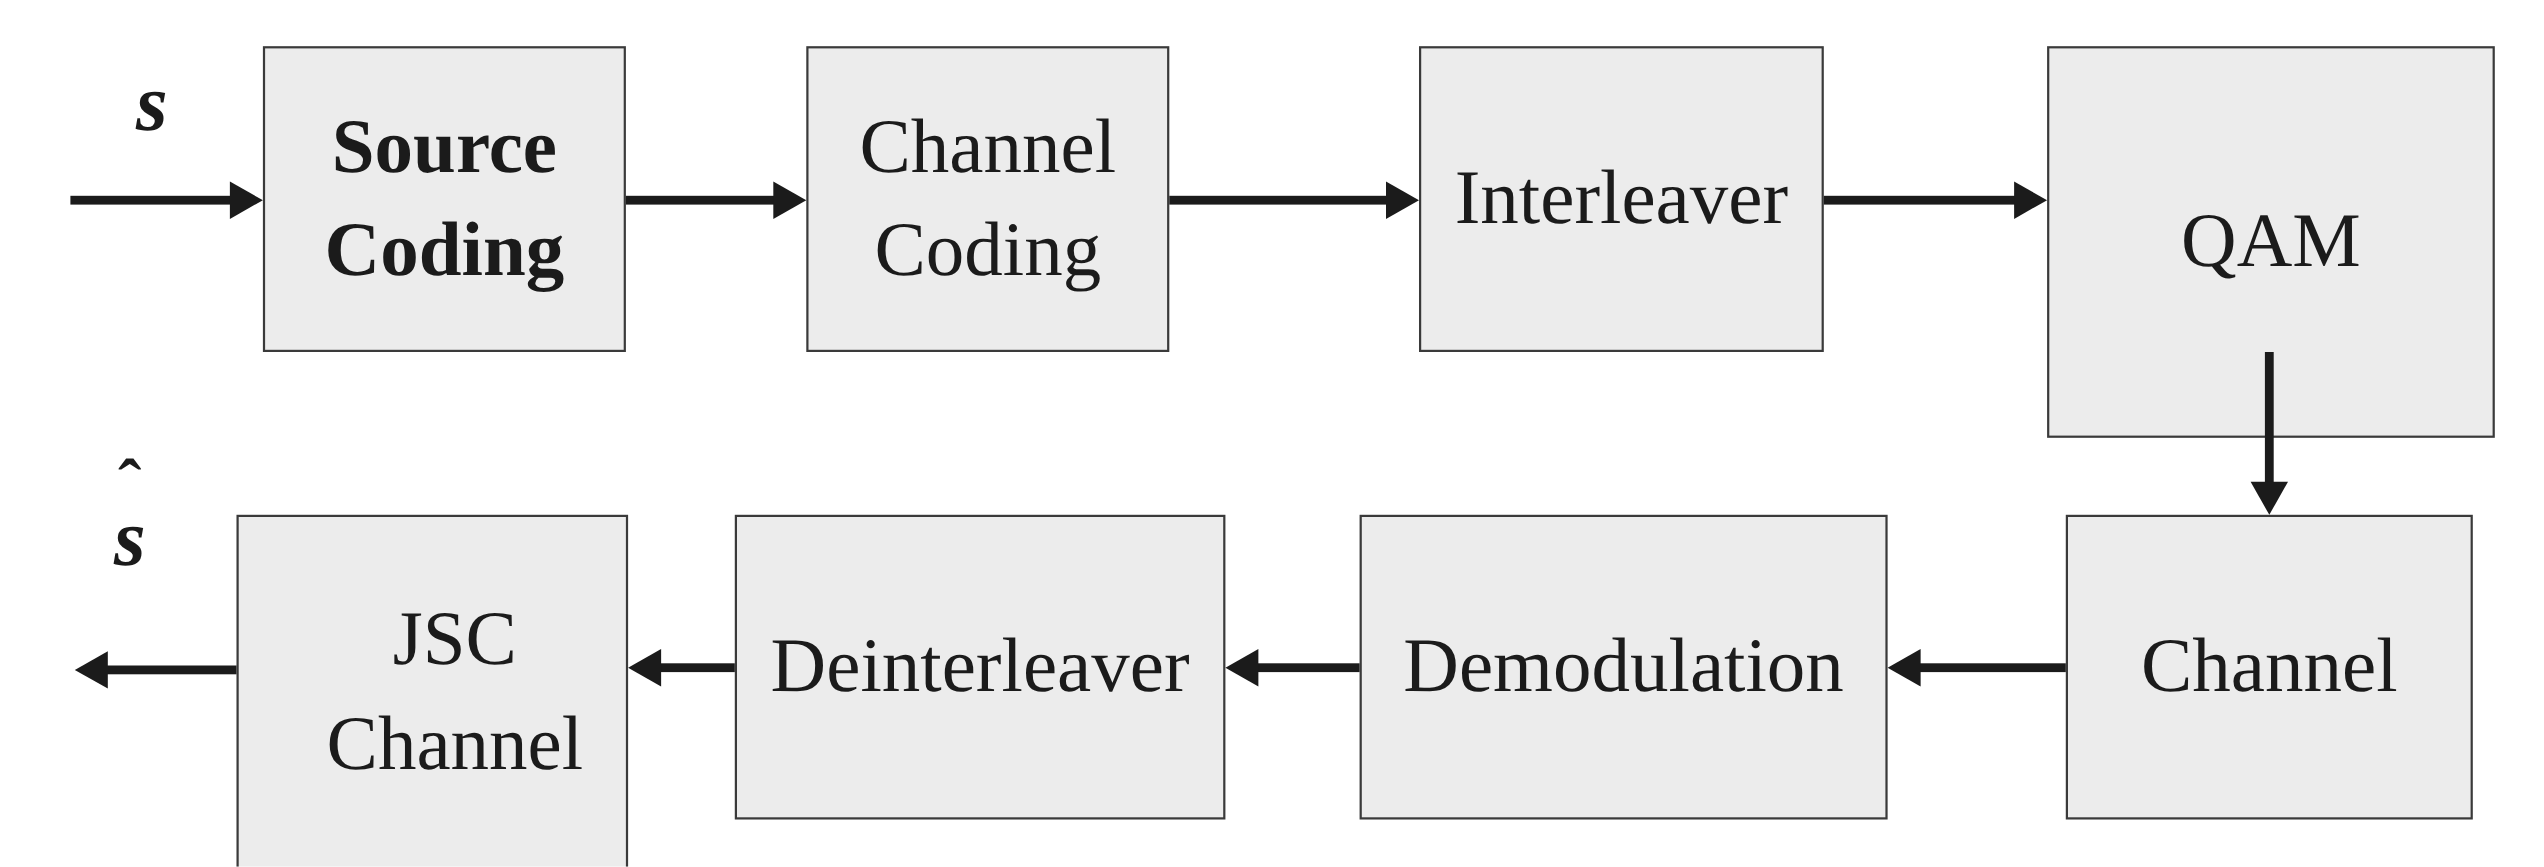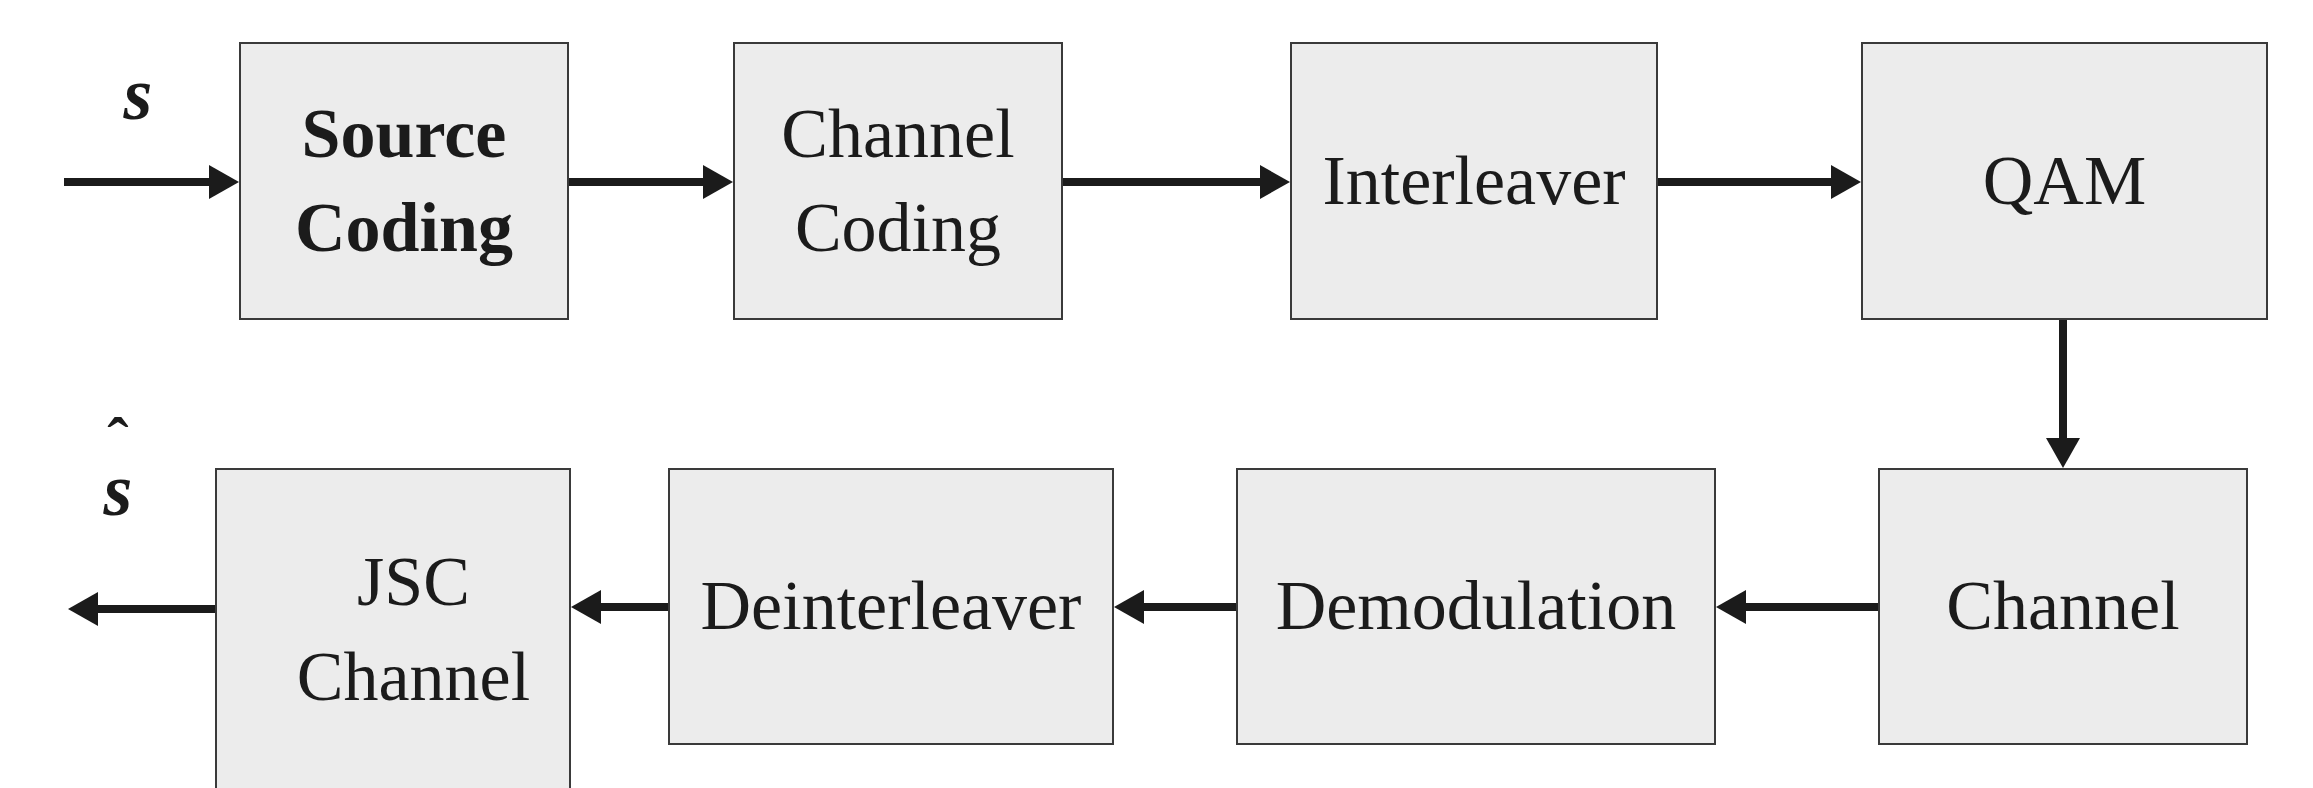--- a/index.html
+++ b/index.html
@@ -90,21 +90,21 @@
 
   <div class="box" style="left:733px; top:42px; width:330px; height:278px;">
     <span class="line">Channel</span>
     <span class="line">Coding</span>
   </div>
 
   <div class="box" style="left:1290px; top:42px; width:368px; height:278px;">
     <span class="line">Interleaver</span>
   </div>
 
-  <div class="box" style="left:1861px; top:42px; width:407px; height:278px;">
+  <div class="box" style="left:1861px; top:42px; width:407px; height:356px;">
     <span class="line">QAM</span>
   </div>
 
   <div class="box" style="left:1878px; top:468px; width:370px; height:277px;">
     <span class="line">Channel</span>
   </div>
 
   <div class="box" style="left:1236px; top:468px; width:480px; height:277px;align-items:center;">
     <span class="line">Demodulation</span>
   </div>

